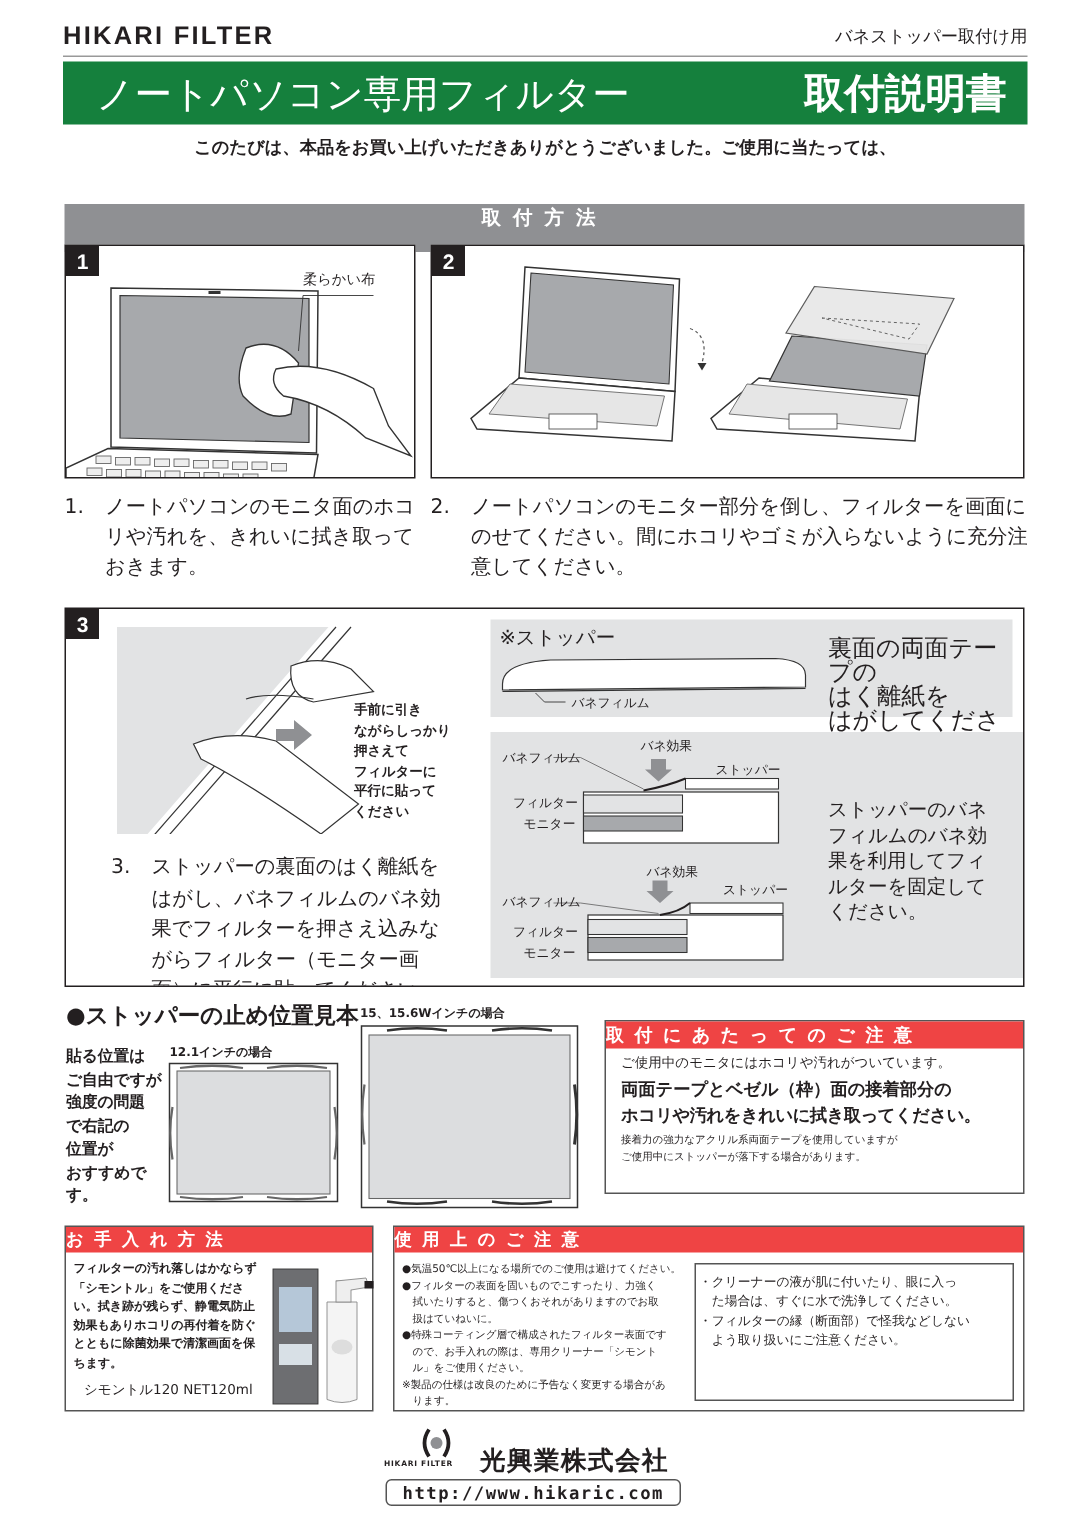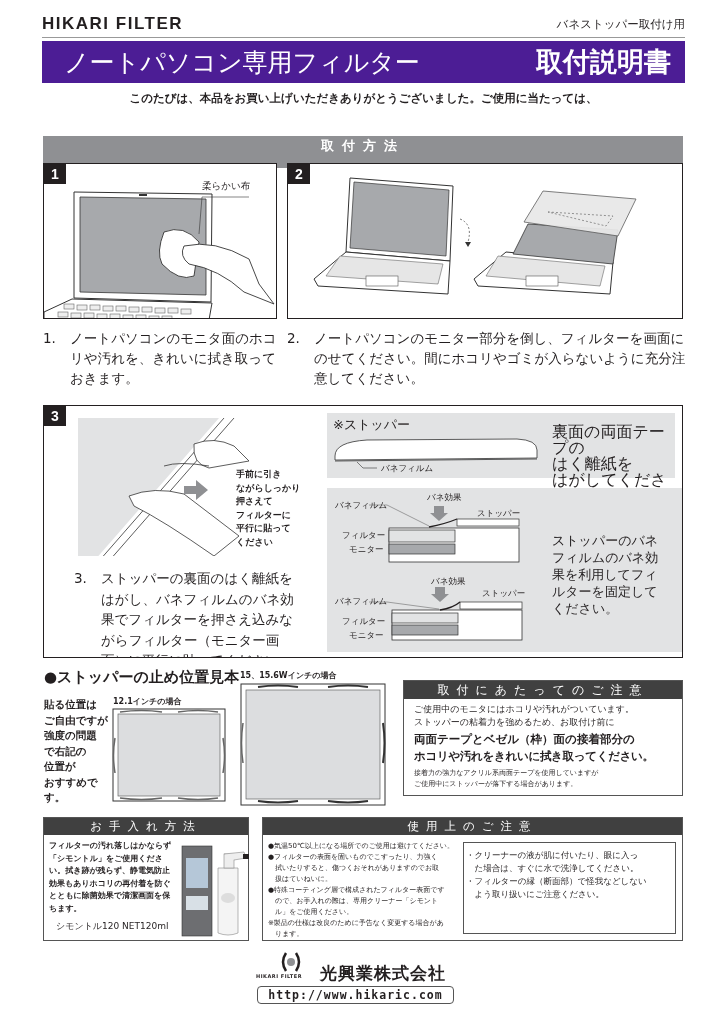--- a/index.html
+++ b/index.html
@@ -3,21 +3,21 @@
 <meta charset="utf-8">
 <style>
   * { box-sizing: border-box; margin: 0; padding: 0; }
   html, body { width: 725px; height: 1024px; background: #ffffff; overflow: hidden; }
   body { position: relative; font-family: "DejaVu Sans", sans-serif; color: #231f20; }
   .abs { position: absolute; }
 
   .brand { left: 42px; top: 14px; font-family: "Liberation Sans", sans-serif; font-weight: 700; font-size: 17px; letter-spacing: 1.5px; color: #231f20; }
   .subtitle-tag { right: 40px; top: 17px; font-size: 11.5px; color: #231f20; }
   .hdr-rule { left: 42px; top: 37px; width: 643px; height: 1px; background: #999; }
-  .title-bar { left: 42px; top: 41px; width: 643px; height: 42px; background: #4c1d95; color: #fff; display: flex; align-items: center; justify-content: space-between; padding: 0 14px 0 22px; }
+  .title-bar { left: 42px; top: 41px; width: 643px; height: 42px; background: #15803d; color: #fff; display: flex; align-items: center; justify-content: space-between; padding: 0 14px 0 22px; }
   .title-left { font-family: "DejaVu Serif", serif; font-size: 25px; letter-spacing: 0px; }
   .title-right { font-family: "DejaVu Serif", serif; font-weight: 700; font-size: 27px; }
   .intro { left: 42px; top: 89px; width: 643px; text-align: center; font-family: "DejaVu Serif", serif; font-size: 11.5px; line-height: 18px; font-weight: 700; }
 
   .section-bar { left: 43px; top: 136px; width: 640px; height: 32px; background: #8f9093; color: #fff; font-size: 13px; font-weight: 700; text-align: center; line-height: 20px; letter-spacing: 8px; }
 
   .panel { border: 1.5px solid #231f20; background: #fff; overflow: hidden; }
   .step-num { position: absolute; left: 0; top: 0; width: 22px; height: 20px; background: #231f20; color: #fff; font-weight: 700; font-size: 14px; line-height: 20px; text-align: center; font-family: "Liberation Sans", sans-serif; }
 
   .p1 { left: 43px; top: 163px; width: 234px; height: 156px; }
@@ -34,21 +34,21 @@
   .stopper-box { left: 283px; top: 7px; width: 348px; height: 65px; }
   .spring-box { left: 283px; top: 82px; width: 383px; height: 164px; }
   .small { font-size: 8.5px; }
   .lbl { font-size: 9px; }
 
   .stop-pos-title { left: 44px; top: 668px; font-size: 15px; font-weight: 700; }
   .stop-pos-note { left: 44px; top: 697px; font-size: 10.5px; font-weight: 700; line-height: 15.5px; width: 70px; }
   .caption-sm { font-size: 8px; font-weight: 700; }
 
   .caution-box { left: 403px; top: 680px; width: 280px; height: 116px; border: 1px solid #555; }
-  .dark-head { background: #404040; color: #fff; font-weight: 400; text-align: center; letter-spacing: 7px; }
+  .dark-head { background: #ef4444; color: #fff; font-weight: 700; text-align: left; letter-spacing: 7px; }
 
   .care-box { left: 43px; top: 817px; width: 206px; height: 124px; border: 1px solid #555; }
   .usage-box { left: 262px; top: 817px; width: 421px; height: 124px; border: 1px solid #555; }
   .warn-inner { left: 200px; top: 24px; width: 213px; height: 92px; border: 1px solid #555; }
 
   .footer-logo { left: 270px; top: 957px; }
   .company { left: 320px; top: 962px; font-size: 17px; font-weight: 700; letter-spacing: 1px; }
   .url-box { left: 257px; top: 986px; width: 197px; height: 18px; border: 1px solid #555; border-radius: 4px; font-family: "DejaVu Sans Mono", monospace; font-weight: 700; font-size: 11.5px; text-align: center; line-height: 16px; letter-spacing: 1px; }
 </style>
 </head>
@@ -243,21 +243,20 @@
   <path d="M18,118 Q38,121 58,118" fill="none" stroke="#333" stroke-width="1.8"></path>
   <path d="M88,118 Q108,121 128,118" fill="none" stroke="#333" stroke-width="1.8"></path>
   <path d="M3,40 Q0,60 3,80" fill="none" stroke="#666" stroke-width="1.5"></path>
   <path d="M143,40 Q146,60 143,80" fill="none" stroke="#333" stroke-width="2"></path>
 </svg>
 
 <div class="abs caution-box">
   <div class="dark-head" style="height:18px;line-height:18px;font-size:12px">取付にあたってのご注意</div>
   <div style="padding:4px 8px 0 10px">
     <div style="font-size:9px;line-height:13px">ご使用中のモニタにはホコリや汚れがついています。</div>
-    <div style="font-size:9px;line-height:13px">ストッパーの粘着力を強めるため、お取付け前に</div>
     <div style="font-size:11.5px;font-weight:700;line-height:17px;margin-top:2px;white-space:nowrap">両面テープとベゼル（枠）面の接着部分の</div>
     <div style="font-size:11.5px;font-weight:700;line-height:17px;white-space:nowrap;letter-spacing:-0.3px">ホコリや汚れをきれいに拭き取ってください。</div>
     <div style="font-size:7px;line-height:11px;margin-top:3px">接着力の強力なアクリル系両面テープを使用していますが</div>
     <div style="font-size:7px;line-height:11px">ご使用中にストッパーが落下する場合があります。</div>
   </div>
 </div>
 
 <div class="abs care-box">
   <div class="dark-head" style="height:17px;line-height:17px;font-size:11.5px">お手入れ方法</div>
   <div class="abs" style="left:5px;top:22px;font-size:8px;font-weight:700;line-height:12.5px;width:132px">

